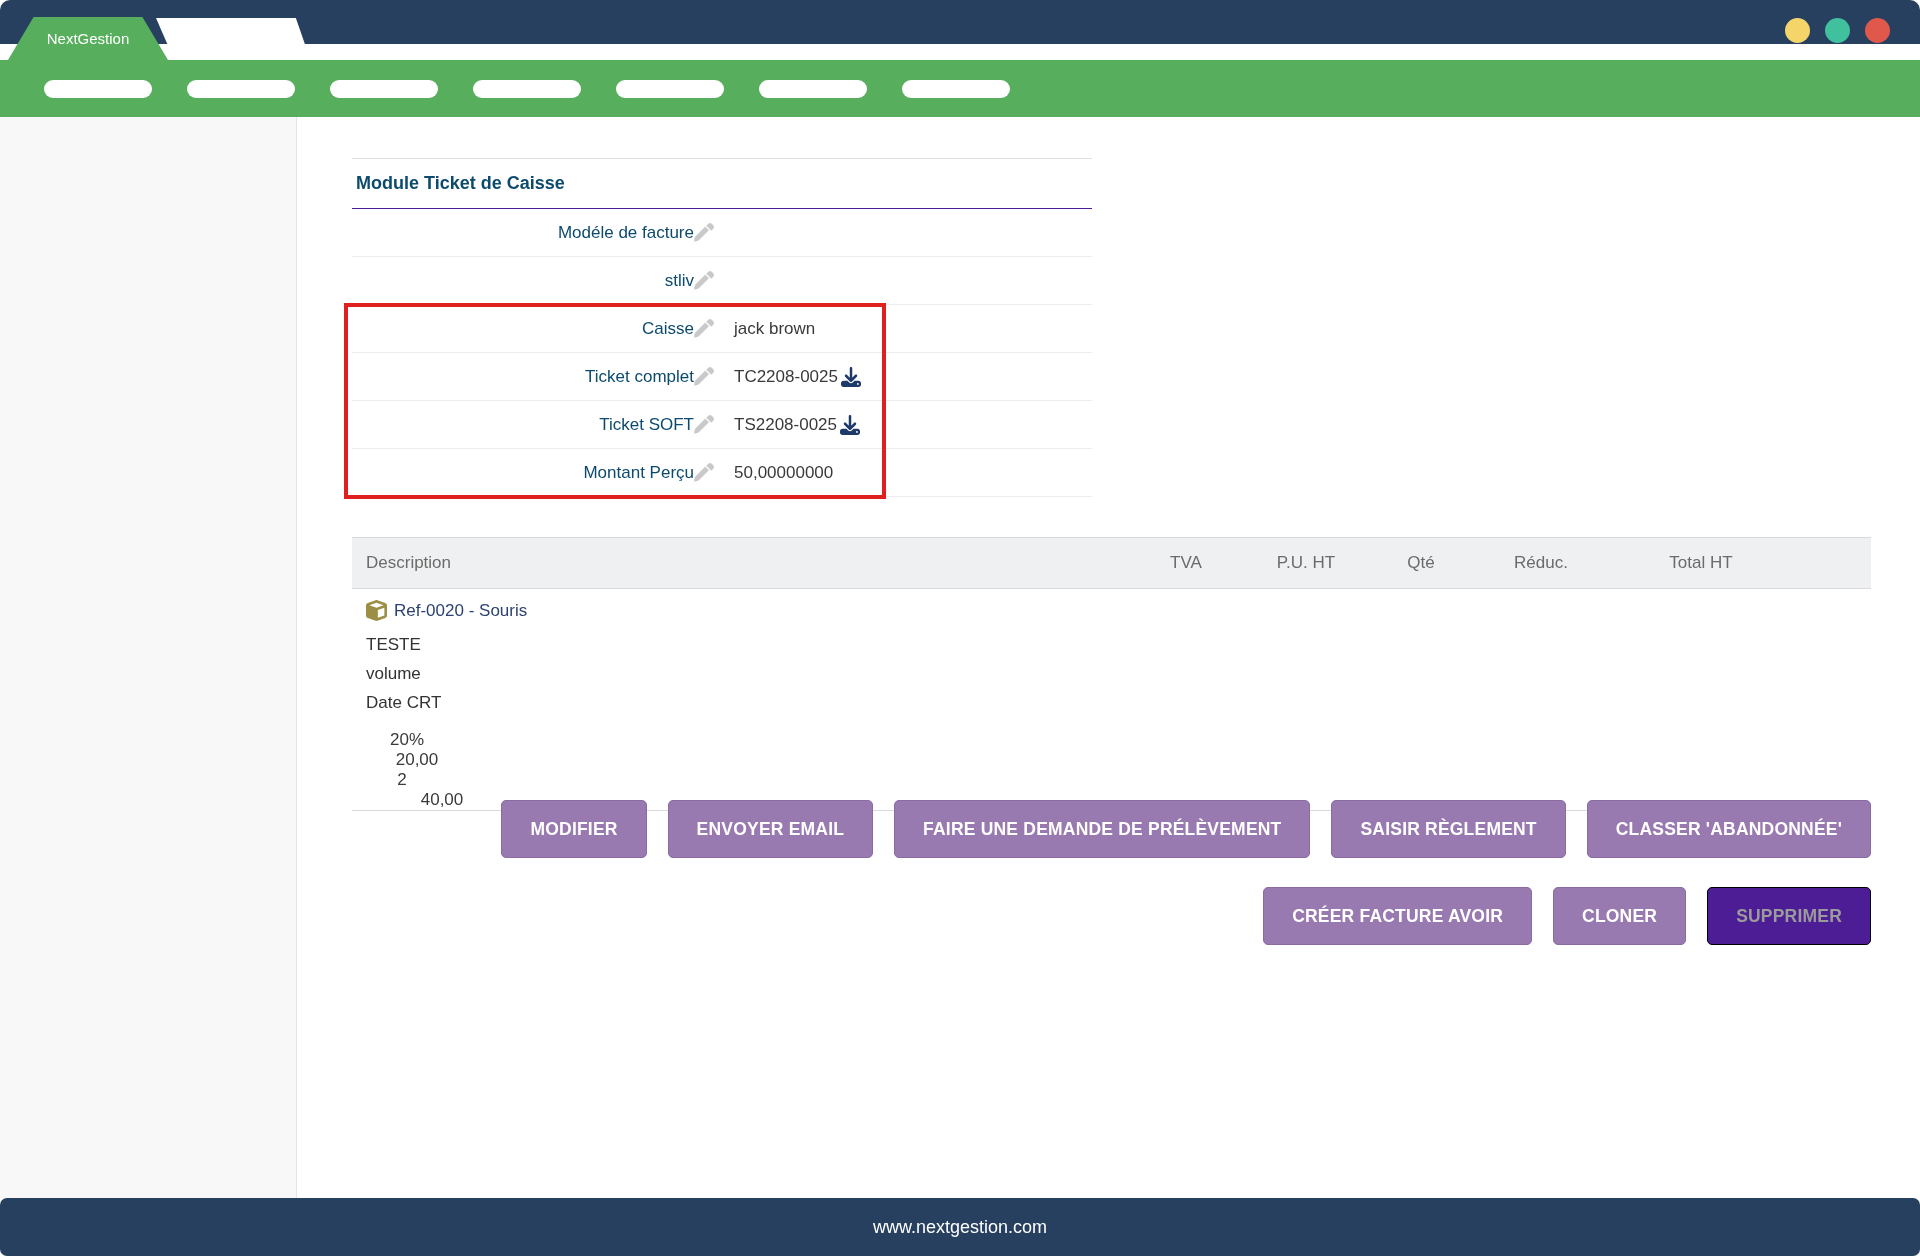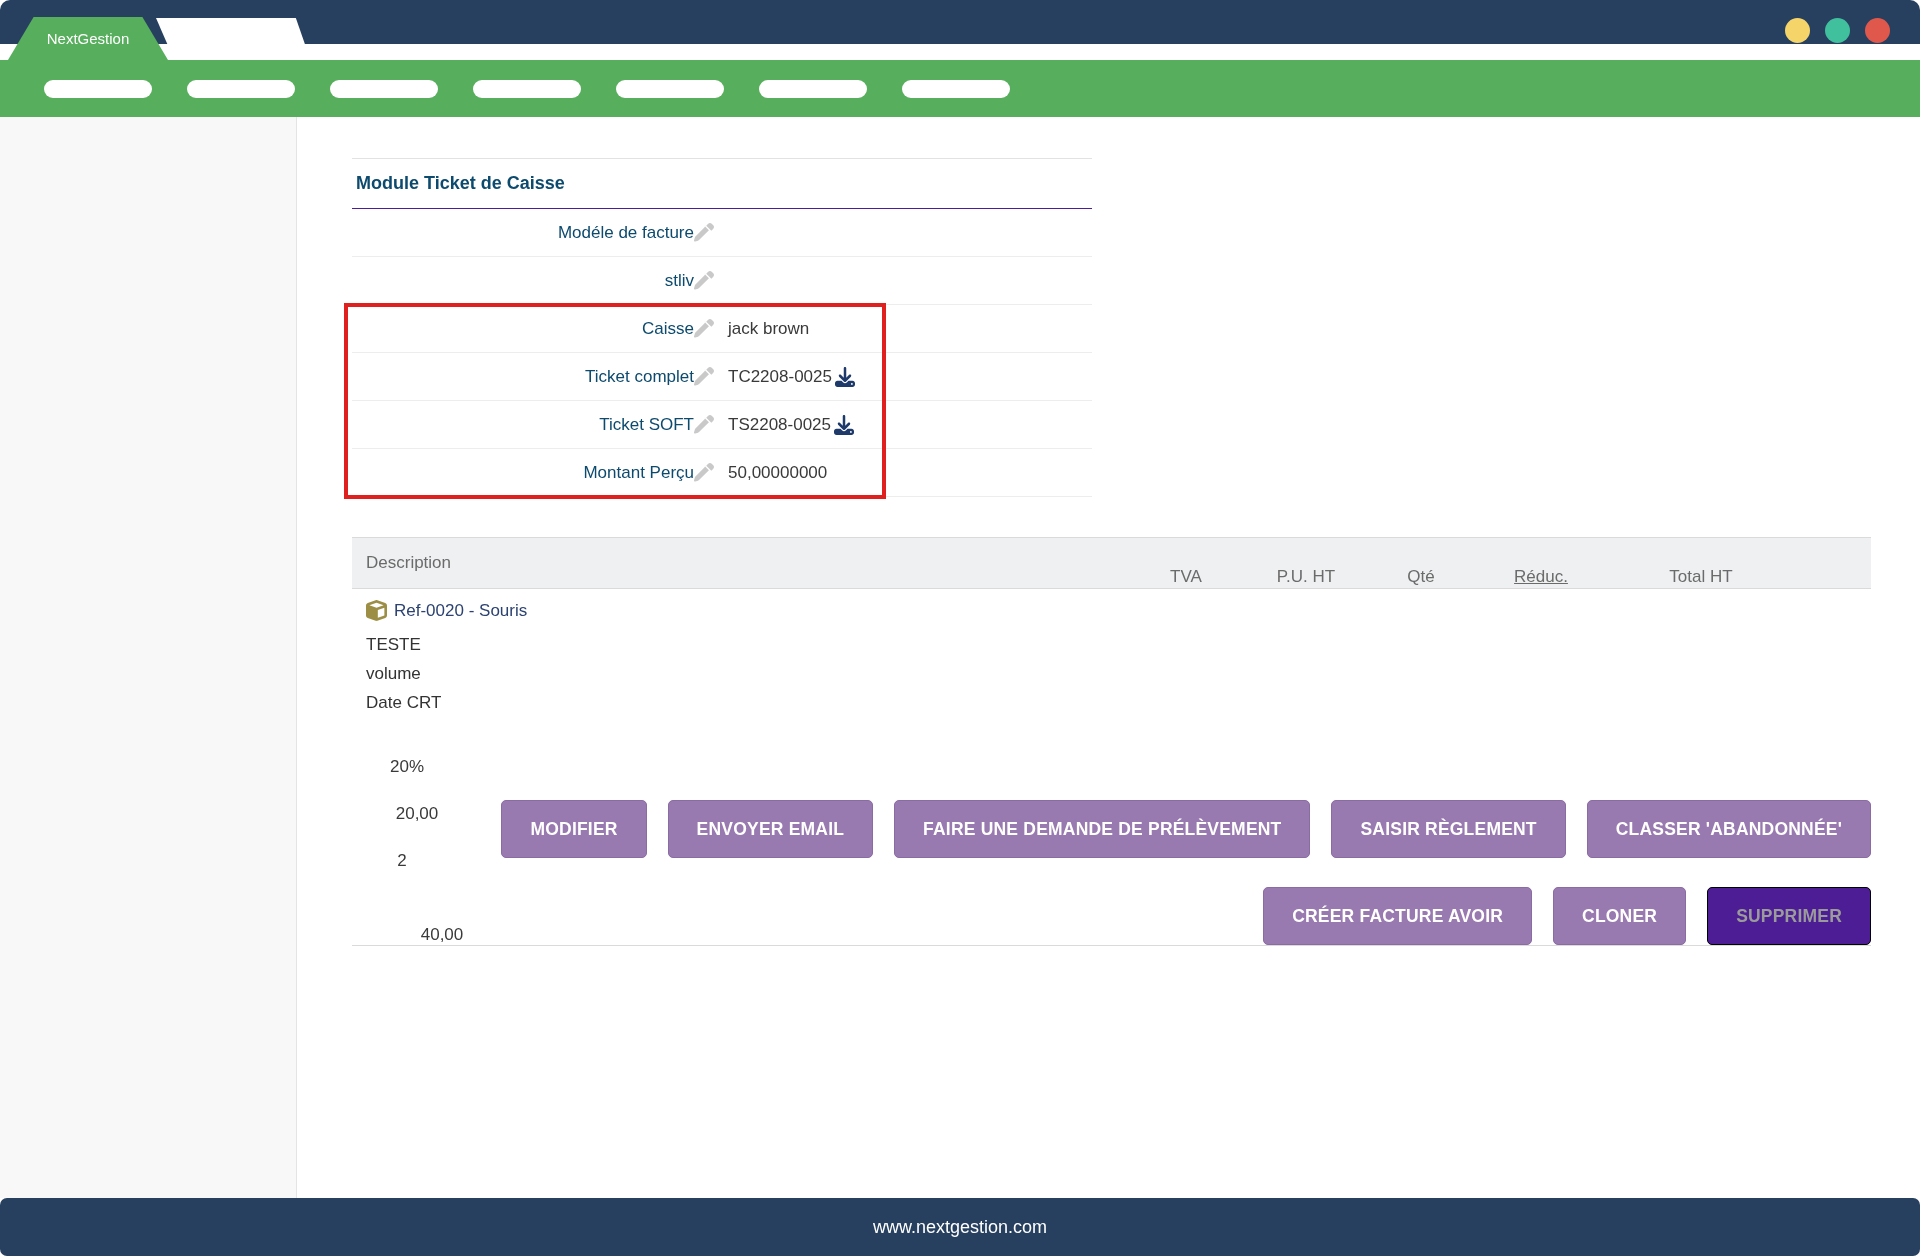--- a/index.html
+++ b/index.html
@@ -31,37 +31,37 @@
   .main{position:absolute;left:297px;top:117px;right:0;bottom:58px;background:#fff;}
 
   
   .panel{position:absolute;left:55px;top:41px;width:740px;border-top:1px solid #e2e2e2;}
   .panel-title{height:49px;display:flex;align-items:center;padding-left:4px;font-weight:bold;font-size:18px;
     color:#0c4a6e;border-bottom:1px solid #4c1d95;}
   .frow{height:47px;display:flex;align-items:center;border-bottom:1px solid #ededed;font-size:17px;}
   .frow .lbl{width:338px;padding-left:4px;color:#0c4a6e;text-align:right;}
   .frow .pencil{width:24px;height:22px;flex:none;cursor:pointer;display:flex;align-items:center;}
   .frow .pencil svg{width:20px;height:20px;fill:#c9c9c9;}
-  .frow .val{margin-left:10px;color:#3a3a3a;}
+  .frow .val{margin-left:16px;color:#3a3a3a;}
   .frow .dl{margin-left:3px;cursor:pointer;display:flex;align-items:center;}
   .frow .dl svg{width:20px;height:20px;fill:var(--icon-navy,#1e3a6b);}
 
   
   .highlight{position:absolute;left:47px;top:186px;width:534px;height:188px;border:4px solid var(--highlight-red,#e01f1f);
     pointer-events:none;z-index:4;}
 
   
   .itable{position:absolute;left:55px;top:420px;width:1519px;font-size:17px;}
   .thead{display:flex;height:50px;align-items:center;background:#eef0f1;border-top:1px solid #dadada;
     border-bottom:1px solid #dadada;color:#6b6b6b;}
   .trow{display:flex;border-bottom:1px solid #dadada;min-height:150px;flex-direction:column;}
   .c-desc{flex:1;padding-left:14px;display:flex;align-items:center;}
   .trow .c-desc{align-items:flex-start;flex-direction:column;justify-content:flex-start;padding-top:11px;padding-bottom:12px;}
-  .c-tva{width:110px;}.c-pu{width:130px;}.c-qte{width:100px;}.c-reduc{width:140px;text-decoration:underline;}.c-total{width:180px;}.c-pad{width:80px;}
-  .cc{display:flex;align-items:center;justify-content:center;color:#3a3a3a;margin-top:27px;}
+  .c-tva{width:110px;}.c-pu{width:130px;}.c-qte{width:100px;}.c-reduc{width:140px;}.c-total{width:180px;}.c-pad{width:80px;}
+  .cc{display:flex;align-items:center;justify-content:center;color:#3a3a3a;}
   .thead .cc{color:#6b6b6b;}
   .ref-line{display:flex;align-items:center;gap:7px;color:var(--link-navy,#2c4270);cursor:pointer;margin-bottom:9px;}
   .ref-line svg{width:21px;height:21px;fill:var(--cube-olive,#9c8f45);flex:none;}
   .desc-lines{color:#333;line-height:1.72;}
 
   
   .actions{position:absolute;left:55px;width:1519px;display:flex;justify-content:flex-end;gap:21px;}
   .actions.r1{top:683px;}
   .actions.r2{top:770px;}
   .btn{height:58px;padding:0 28px;display:flex;align-items:center;justify-content:center;

